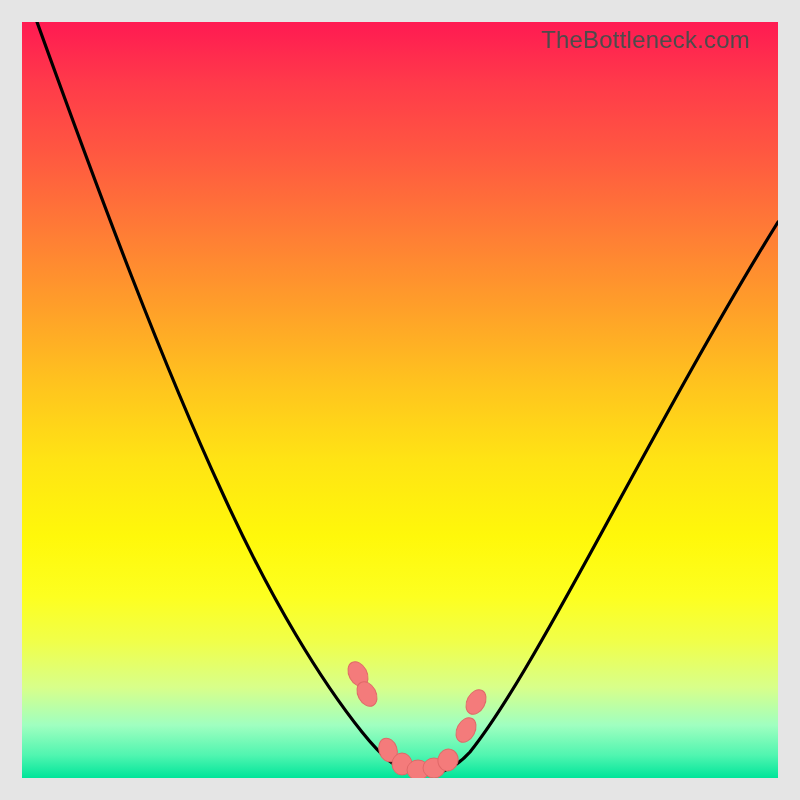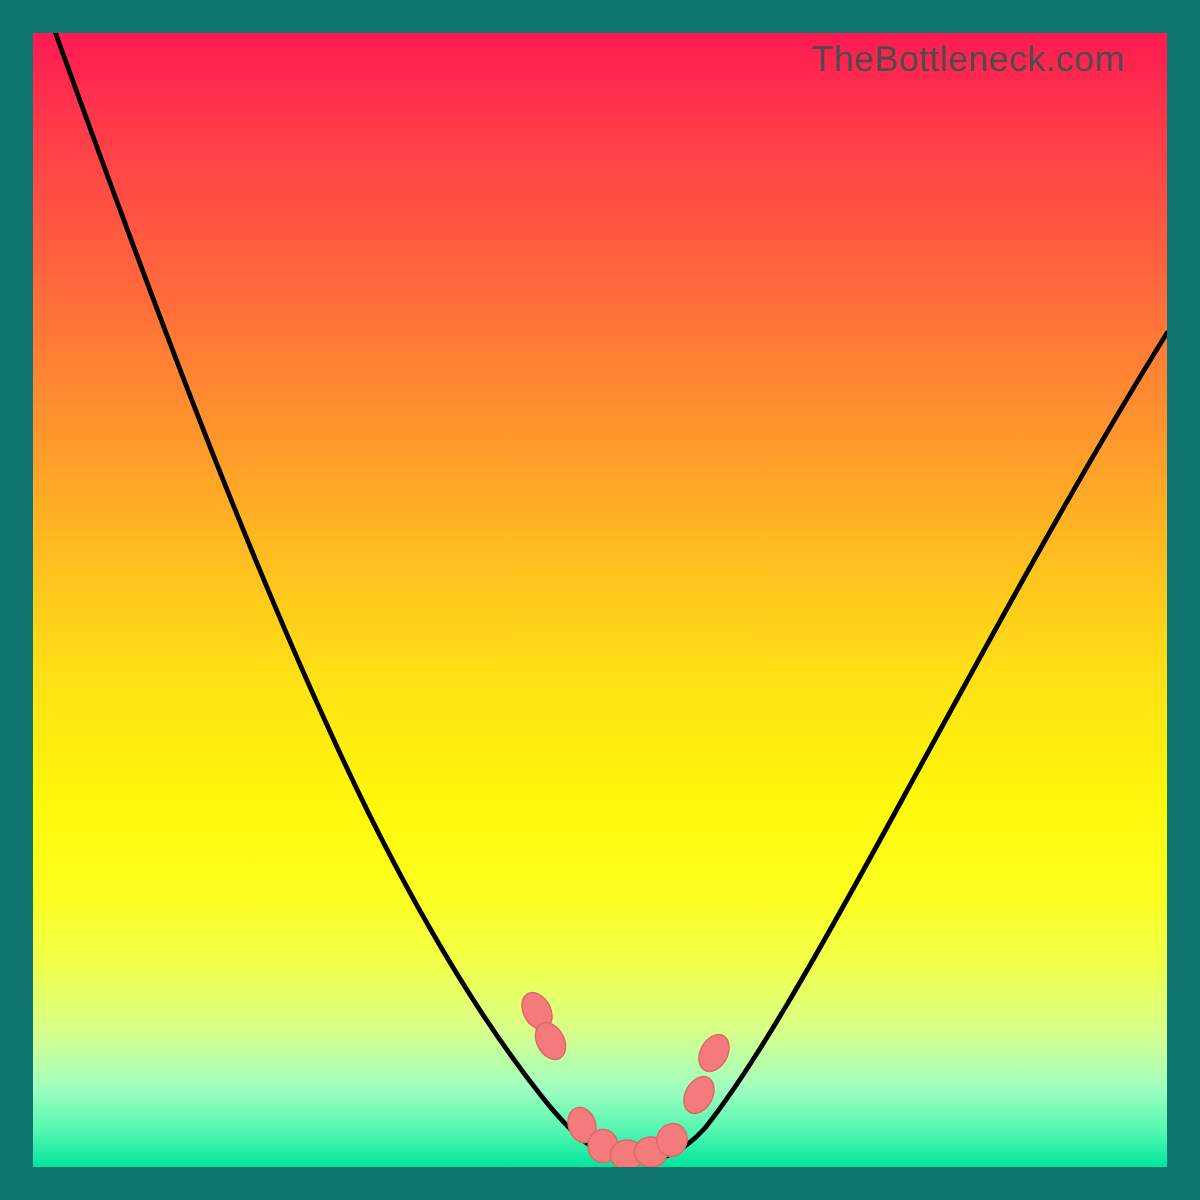--- a/index.html
+++ b/index.html
@@ -8,21 +8,21 @@
     background: #000;
     width: 800px;
     height: 800px;
     overflow: hidden;
     font-family: Arial, Helvetica, sans-serif;
   }
   .frame {
     position: relative;
     width: 800px;
     height: 800px;
-    background: #0f766e;
+    background: #e5e5e5;
   }
   .plot-area {
     position: absolute;
     left: 22px;
     top: 22px;
     width: 756px;
     height: 756px;
     background: linear-gradient(to bottom,
       #ff1a52 0%,
       #ff3a4a 8%,

